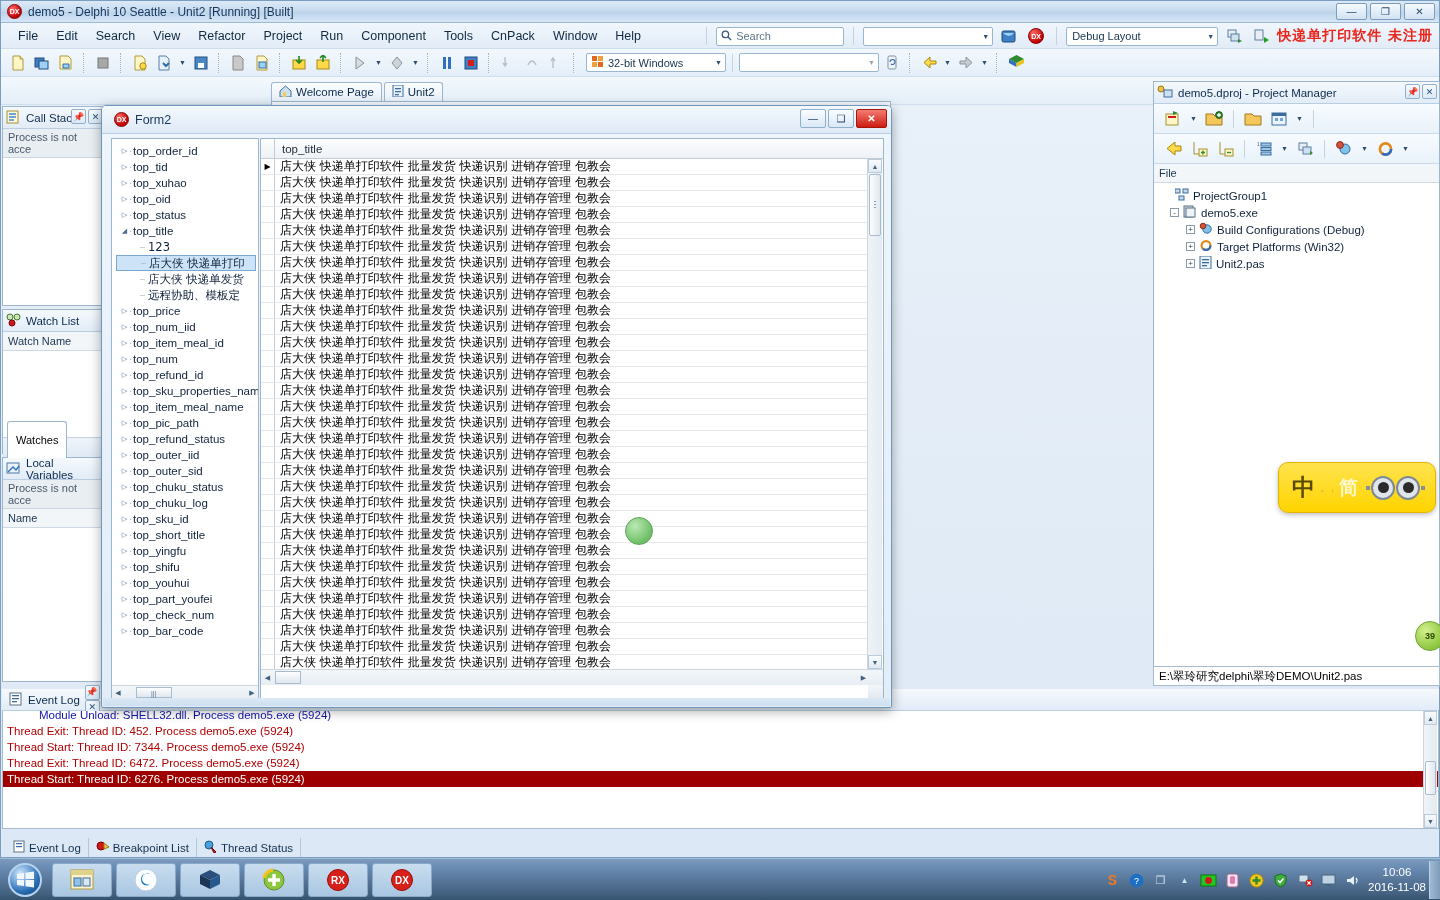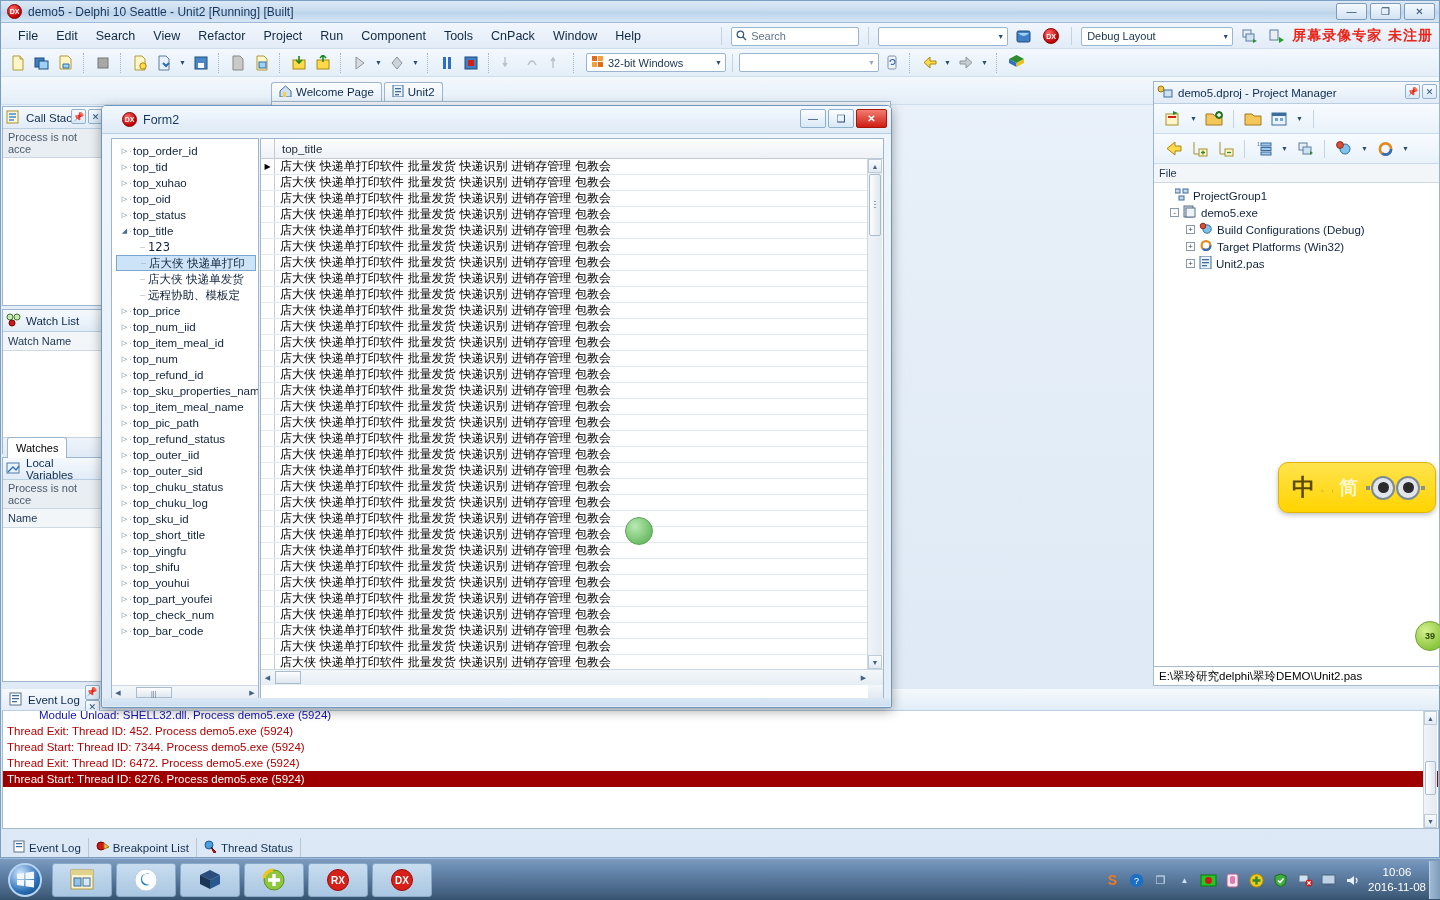--- a/index.html
+++ b/index.html
@@ -77,21 +77,21 @@
     font-size:11.5px;color:#0d2b4e; position:relative;
   }
   .panel-hdr .hdrbtns{ position:absolute;right:2px;top:2px;display:flex;gap:2px;}
   .hbtn{ width:15px;height:15px;border:1px solid #93b0ca;background:linear-gradient(#f6fafe,#dae9f7);
          display:flex;align-items:center;justify-content:center;font-size:9px;color:#2d5277;border-radius:2px;}
   .graybar{ background:#e9eef3; border-bottom:1px solid #cbd6e1; padding:2px 5px; font-size:11px; color:#4a5a6a;}
   .colhdr{ background:#f3f6f9; border-bottom:1px solid #cfd9e3; padding:3px 5px; font-size:11px;color:#1b3553;}
   .tabstrip{ background:linear-gradient(#eef4fa,#dfeaf5); border-top:1px solid #c3d3e2; height:21px;
              display:flex; align-items:flex-end; padding-left:4px; }
   .tabstrip .tab{ border:1px solid #9db6cd; border-bottom:none; background:#fff;
-             padding:4px 8px; font-size:11px; border-radius:3px 3px 0 0; }
+             padding:12px 8px; font-size:11px; border-radius:3px 3px 0 0; }
 
   
   #edit-tabs{ position:absolute; left:270px; top:80px; width:620px; height:20px;
               display:flex; align-items:flex-end; gap:2px; }
   .etab{ display:flex;align-items:center;gap:4px;height:19px;padding:0 7px;font-size:11.5px;
          background:linear-gradient(#fbfdff,#e7f0f9);border:1px solid #9db6cd;border-bottom:none;
          border-radius:3px 3px 0 0;color:#0d2b4e;}
 
   
   #editor-zone{ position:absolute; left:270px; top:100px; width:620px; height:585px;
@@ -137,21 +137,21 @@
   .log-sel{ background:#9e0000;color:#fff; }
   #el-tabs{ position:absolute;left:0;bottom:2px;height:20px;display:flex;align-items:flex-end;gap:0px;padding-left:4px;}
   .eltab{ display:flex;align-items:center;gap:3px;padding:2px 7px;font-size:11.5px;
           border-right:1px solid #b6c6d5;color:#12304f;}
 
   
   #form2{ position:absolute; left:100px; top:104px; width:791px; height:603px;
           background:linear-gradient(#eef5fc,#e2edf8);
           border:1px solid #6f96bd; border-radius:5px 5px 2px 2px;
           box-shadow:0 3px 12px rgba(0,0,0,.35); }
-  #f2-title{ height:28px;display:flex;align-items:center;padding-left:20px;gap:6px;
+  #f2-title{ height:28px;display:flex;align-items:center;padding-left:12px;gap:6px;
           background:linear-gradient(#f2f8fe,#dfeaf6); border-radius:4px 4px 0 0;
           border-bottom:1px solid #b7cde2; position:relative;}
   #f2-title .t{ font-size:12.5px;color:#16375d;}
   #f2-btns{ position:absolute;right:4px;top:3px;display:flex;gap:2px;}
   .f2b{ width:26px;height:19px;border:1px solid #8fb0cd;border-radius:2px;
         background:linear-gradient(#fbfdff,#d9e8f6);display:flex;align-items:center;
         justify-content:center;font-size:10px;color:#2c4a6b;}
   .f2b.close{ width:31px;background:linear-gradient(#f57c72,#cc1d11);border-color:#a81608;color:#fff;font-weight:bold;}
   #f2-tree{ position:absolute;left:9px;top:32px;width:148px;height:562px;background:#fff;border:1px solid #9db6cd;}
   #f2-grid{ position:absolute;left:158px;top:32px;width:624px;height:562px;background:#fff;border:1px solid #9db6cd;}
@@ -273,21 +273,21 @@
             <rect x="5" y="6" width="8" height="7" fill="#cfe0ef" stroke="#5a7ea2"></rect>
             <path d="M12 11 l4 2 -4 2z" fill="#2f8a2f"></path>
           </svg>
       </div>
       <div class="tbtn">
         <svg width="17" height="16" viewBox="0 0 17 16">
             <rect x="2" y="2" width="8" height="10" fill="#e9eef3" stroke="#5a7ea2"></rect>
             <path d="M11 9 l5 3 -5 3z" fill="#23a023"></path>
           </svg>
       </div>
-      <div class="redtext">屏幕录像专家  未注册</div>
+      <div class="redtext">快递单打印软件  未注册</div>
     </div>
   </div>
 
   <div id="toolbar1">
     <div class="tbtn">
         <svg width="16" height="16" viewBox="0 0 16 16">
           <path d="M3 1h7l3 3v11H3z" fill="#fff6c8" stroke="#b09a3c"></path>
           <path d="M10 1v3h3" fill="#e8dc93" stroke="#b09a3c"></path>
         </svg>
       </div>

